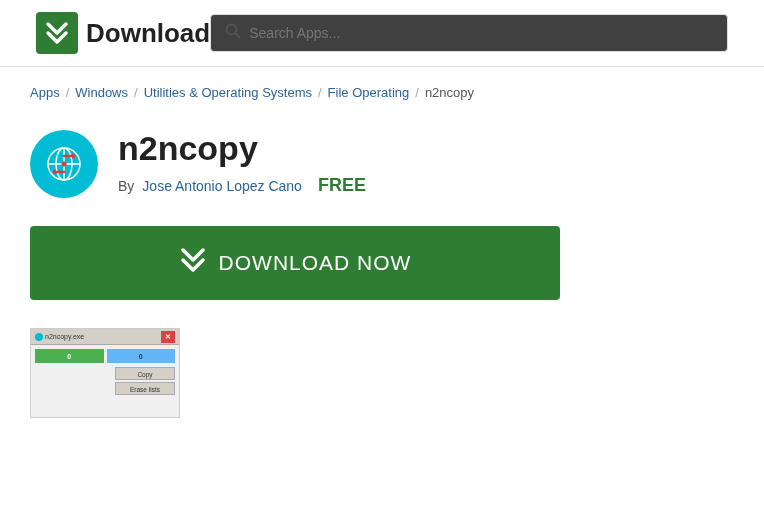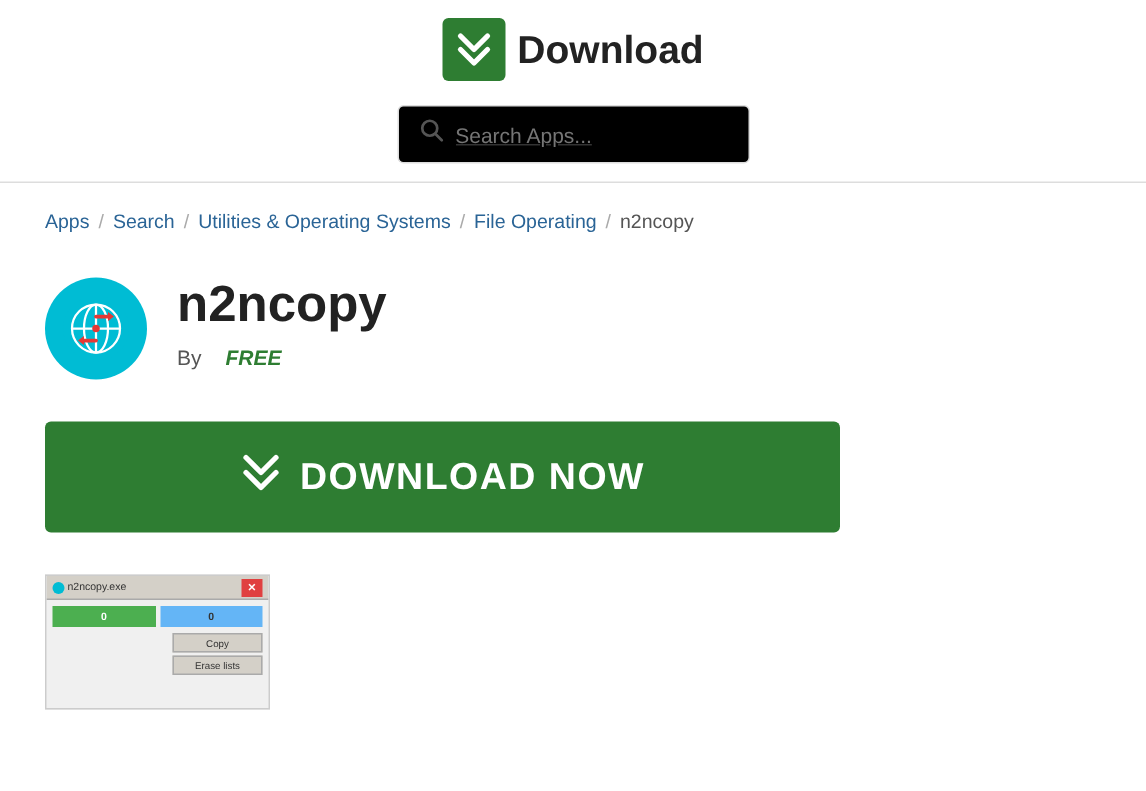--- a/index.html
+++ b/index.html
@@ -4,22 +4,20 @@
   <style>
     * { margin: 0; padding: 0; box-sizing: border-box; }
     body { font-family: Arial, sans-serif; background: #fff; color: #333; width: 764px; }
 
     
     .header {
       display: flex;
       align-items: center;
       padding: 12px 36px;
       border-bottom: 1px solid #ddd;
-      gap: 16px;
-      flex-direction: column;
     }
     .logo-block {
       display: flex;
       align-items: center;
       gap: 8px;
       text-decoration: none;
     }
     .logo-icon {
       background: #2e7d32;
       width: 42px;
@@ -33,27 +31,26 @@
       font-weight: bold;
     }
     .logo-text {
       font-size: 26px;
       font-weight: 900;
       color: #222;
     }
     .search-bar {
       display: flex;
       align-items: center;
-      background: #000000;
+      background: #404040;
       border: 1px solid #ddd;
       border-radius: 4px;
       padding: 8px 14px;
       flex: 1;
       gap: 8px;
-      text-decoration: underline;
     }
     .search-bar input {
       border: none;
       background: transparent;
       outline: none;
       font-size: 14px;
       color: #999;
       width: 100%;
     }
     .search-icon-svg {
@@ -119,35 +116,34 @@
       align-items: center;
       gap: 8px;
     }
     .app-author a {
       color: #2a6496;
       text-decoration: none;
     }
     .free-badge {
       color: #2e7d32;
       font-weight: 900;
-      font-size: 14px;
+      font-size: 18px;
       margin-left: 8px;
-      font-style: italic;
     }
 
     
     .download-btn {
       display: flex;
       align-items: center;
       justify-content: center;
       gap: 12px;
       background: #2e7d32;
       color: white;
-      font-size: 25px;
-      font-weight: 700;
+      font-size: 21px;
+      font-weight: 400;
       letter-spacing: 1px;
       padding: 20px;
       border-radius: 4px;
       cursor: pointer;
       border: none;
       width: 100%;
       max-width: 530px;
       margin-bottom: 28px;
       text-transform: uppercase;
     }
@@ -266,21 +262,21 @@
         <line x1="10.5" y1="10.5" x2="14.5" y2="14.5" stroke="#555" stroke-width="1.8" stroke-linecap="round"></line>
       </svg>
     </span>
     <input type="text" placeholder="Search Apps..." style="">
   </div>
 </div>
 
 <nav class="breadcrumb">
   <a href="#">Apps</a>
   <span class="sep">/</span>
-  <a href="#">Search</a>
+  <a href="#">Windows</a>
   <span class="sep">/</span>
   <a href="#">Utilities &amp; Operating Systems</a>
   <span class="sep">/</span>
   <a href="#">File Operating</a>
   <span class="sep">/</span>
   <span class="current">n2ncopy</span>
 </nav>
 
 <div class="main">
 
@@ -299,20 +295,21 @@
         <polygon points="32,13 36,16 32,19" fill="#e53935"></polygon>
         <line x1="24" y1="32" x2="16" y2="32" stroke="#e53935" stroke-width="2.5" stroke-linecap="round"></line>
         <polygon points="16,29 12,32 16,35" fill="#e53935"></polygon>
         <circle cx="24" cy="24" r="2.5" fill="#e53935"></circle>
       </svg>
     </div>
     <div class="app-info">
       <div class="app-name">n2ncopy</div>
       <div class="app-author">
         <span>By</span>
+        <a href="#">Jose Antonio Lopez Cano</a>
         <span class="free-badge">FREE</span>
       </div>
     </div>
   </div>
 
   <button class="download-btn">
     <span class="dl-chevron">
       <svg width="28" height="28" viewBox="0 0 28 28" fill="none">
         <polyline points="4,4 14,14 24,4" stroke="white" stroke-width="3.5" fill="none" stroke-linecap="round" stroke-linejoin="round"></polyline>
         <polyline points="4,14 14,24 24,14" stroke="white" stroke-width="3.5" fill="none" stroke-linecap="round" stroke-linejoin="round"></polyline>

